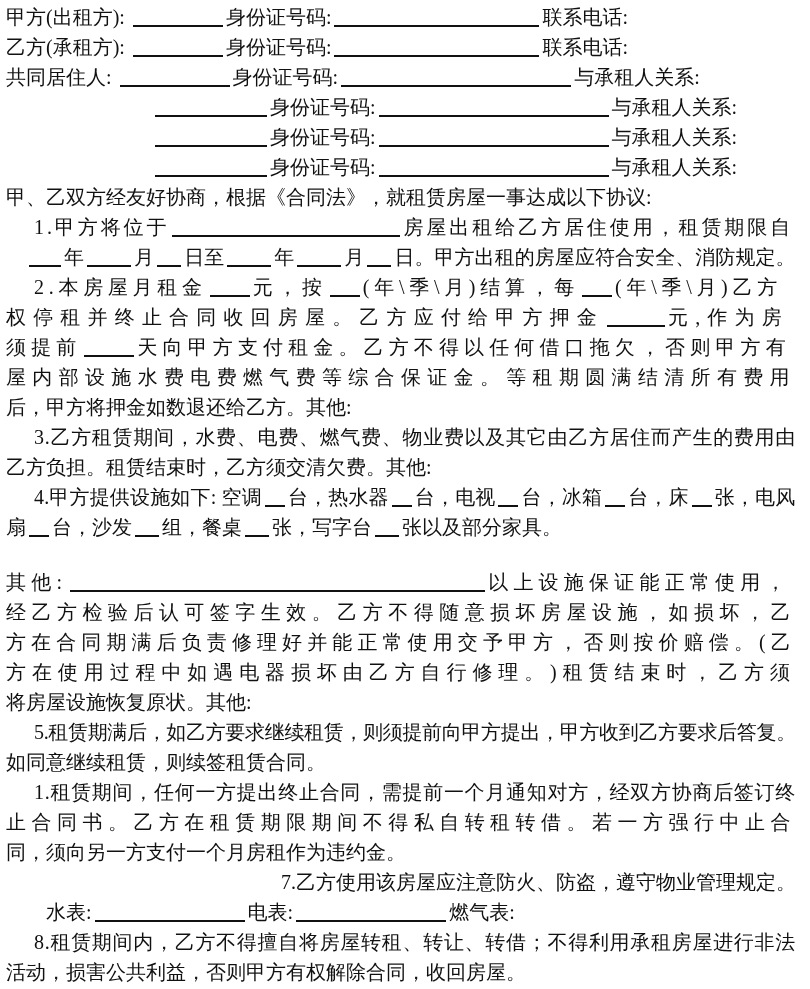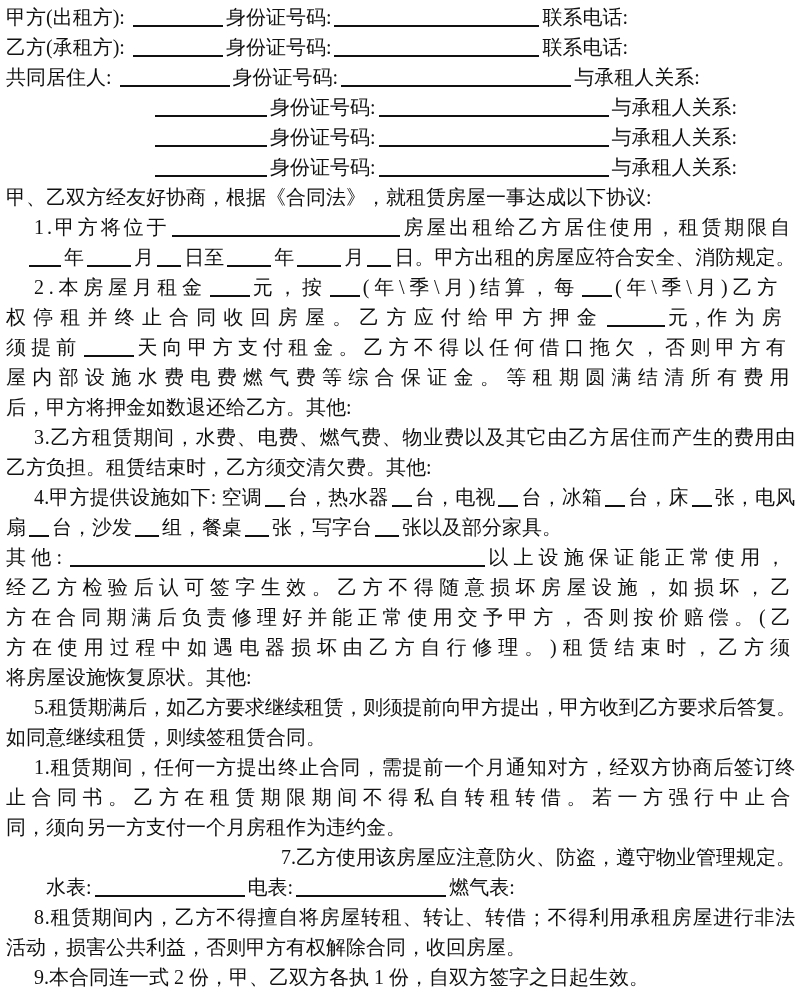--- a/index.html
+++ b/index.html
@@ -42,23 +42,23 @@
     <div class="line j" style="padding-left: 20px; letter-spacing: 0.06px;"><span class="blank" style="width: 32px; border-bottom-color: rgb(17, 17, 17);"></span><span class="run">年</span><span class="blank" style="width: 44px; border-bottom-color: rgb(17, 17, 17);"></span><span class="run">月</span><span class="blank" style="width: 24px; border-bottom-color: rgb(17, 17, 17);"></span><span class="run">日至</span><span class="blank" style="width: 44px; border-bottom-color: rgb(17, 17, 17);"></span><span class="run">年</span><span class="blank" style="width: 44px; border-bottom-color: rgb(17, 17, 17);"></span><span class="run">月</span><span class="blank" style="width: 24px; border-bottom-color: rgb(17, 17, 17);"></span><span class="run">日。甲方出租的房屋应符合安全、消防规定。</span></div>
     <div class="line j" style="padding-left: 28px; letter-spacing: 4.71px;"><span class="run">2.本房屋月租金</span><span class="blank" style="width: 40px; border-bottom-color: rgb(17, 17, 17);"></span><span class="run">元，按</span><span class="blank" style="width: 30px; border-bottom-color: rgb(17, 17, 17);"></span><span class="run">(年\季\月)结算，每</span><span class="blank" style="width: 30px; border-bottom-color: rgb(17, 17, 17);"></span><span class="run">(年\季\月)乙方</span></div>
     <div class="line j" style="letter-spacing: 7.18px;"><span class="run">权停租并终止合同收回房屋。乙方应付给甲方押金</span><span class="blank" style="width: 58px; border-bottom-color: rgb(17, 17, 17);"></span><span class="run">元,作为房</span></div>
     <div class="line j" style="letter-spacing: 5.13px;"><span class="run">须提前</span><span class="blank" style="width: 50px; border-bottom-color: rgb(17, 17, 17);"></span><span class="run">天向甲方支付租金。乙方不得以任何借口拖欠，否则甲方有</span></div>
     <div class="line j" style="letter-spacing: 6.33px;"><span class="run">屋内部设施水费电费燃气费等综合保证金。等租期圆满结清所有费用</span></div>
     <div class="line"><span class="run">后，甲方将押金如数退还给乙方。其他:</span></div>
     <div class="line j" style="padding-left: 28px; letter-spacing: 0.71px;"><span class="run">3.乙方租赁期间，水费、电费、燃气费、物业费以及其它由乙方居住而产生的费用由</span></div>
     <div class="line"><span class="run">乙方负担。租赁结束时，乙方须交清欠费。其他:</span></div>
     <div class="line j" style="padding-left: 28px; letter-spacing: 0.17px;"><span class="run">4.甲方提供设施如下: 空调</span><span class="blank" style="width: 20px; border-bottom-color: rgb(17, 17, 17);"></span><span class="run">台，热水器</span><span class="blank" style="width: 20px; border-bottom-color: rgb(17, 17, 17);"></span><span class="run">台，电视</span><span class="blank" style="width: 20px; border-bottom-color: rgb(17, 17, 17);"></span><span class="run">台，冰箱</span><span class="blank" style="width: 20px; border-bottom-color: rgb(17, 17, 17);"></span><span class="run">台，床</span><span class="blank" style="width: 20px; border-bottom-color: rgb(17, 17, 17);"></span><span class="run">张，电风</span></div>
     <div class="line"><span class="run">扇</span><span class="blank" style="width: 20px; border-bottom-color: rgb(17, 17, 17);"></span><span class="run">台，沙发</span><span class="blank" style="width: 24px; border-bottom-color: rgb(17, 17, 17);"></span><span class="run">组，餐桌</span><span class="blank" style="width: 24px; border-bottom-color: rgb(17, 17, 17);"></span><span class="run">张，写字台</span><span class="blank" style="width: 24px; border-bottom-color: rgb(17, 17, 17);"></span><span class="run">张以及部分家具。</span></div>
-    <div class="line j" style="letter-spacing: 5.21px;"><span class="run">其他:</span><span class="blank" style="width: 415px; border-bottom-color: rgb(17, 17, 17);"></span><span class="run">以上设施保证能正常使用，</span></div>
+    <div class="line j" style="letter-spacing: 5.21px; margin-top: 25px;"><span class="run">其他:</span><span class="blank" style="width: 415px; border-bottom-color: rgb(17, 17, 17);"></span><span class="run">以上设施保证能正常使用，</span></div>
     <div class="line j" style="letter-spacing: 5.48px;"><span class="run">经乙方检验后认可签字生效。乙方不得随意损坏房屋设施，如损坏，乙</span></div>
-    <div class="line j" style="letter-spacing: 5.1px; text-align: center;"><span class="run">方在合同期满后负责修理好并能正常使用交予甲方，否则按价赔偿。(乙</span></div>
+    <div class="line j" style="letter-spacing: 5.1px;"><span class="run">方在合同期满后负责修理好并能正常使用交予甲方，否则按价赔偿。(乙</span></div>
     <div class="line j" style="letter-spacing: 5.91px;"><span class="run">方在使用过程中如遇电器损坏由乙方自行修理。)租赁结束时，乙方须</span></div>
     <div class="line"><span class="run">将房屋设施恢复原状。其他:</span></div>
     <div class="line j" style="padding-left: 28px; letter-spacing: -0.33px;"><span class="run">5.租赁期满后，如乙方要求继续租赁，则须提前向甲方提出，甲方收到乙方要求后答复。</span></div>
     <div class="line"><span class="run">如同意继续租赁，则续签租赁合同。</span></div>
     <div class="line j" style="padding-left: 28px; letter-spacing: 0.71px;"><span class="run">1.租赁期间，任何一方提出终止合同，需提前一个月通知对方，经双方协商后签订终</span></div>
     <div class="line j" style="letter-spacing: 5.48px;"><span class="run">止合同书。乙方在租赁期限期间不得私自转租转借。若一方强行中止合</span></div>
     <div class="line"><span class="run">同，须向另一方支付一个月房租作为违约金。</span></div>
     <div class="line" style="padding-left: 28px; text-align: right;"><span class="run">7.乙方使用该房屋应注意防火、防盗，遵守物业管理规定。</span></div>
     <div class="line" style="padding-left: 40px;"><span class="run">水表:</span><span class="blank" style="width: 150px; border-bottom-color: rgb(17, 17, 17);"></span><span class="run">电表:</span><span class="blank" style="width: 150px; border-bottom-color: rgb(17, 17, 17);"></span><span class="run">燃气表:</span></div>
     <div class="line j" style="padding-left: 28px; letter-spacing: 0.71px; text-align: center;"><span class="run">8.租赁期间内，乙方不得擅自将房屋转租、转让、转借；不得利用承租房屋进行非法</span></div>

